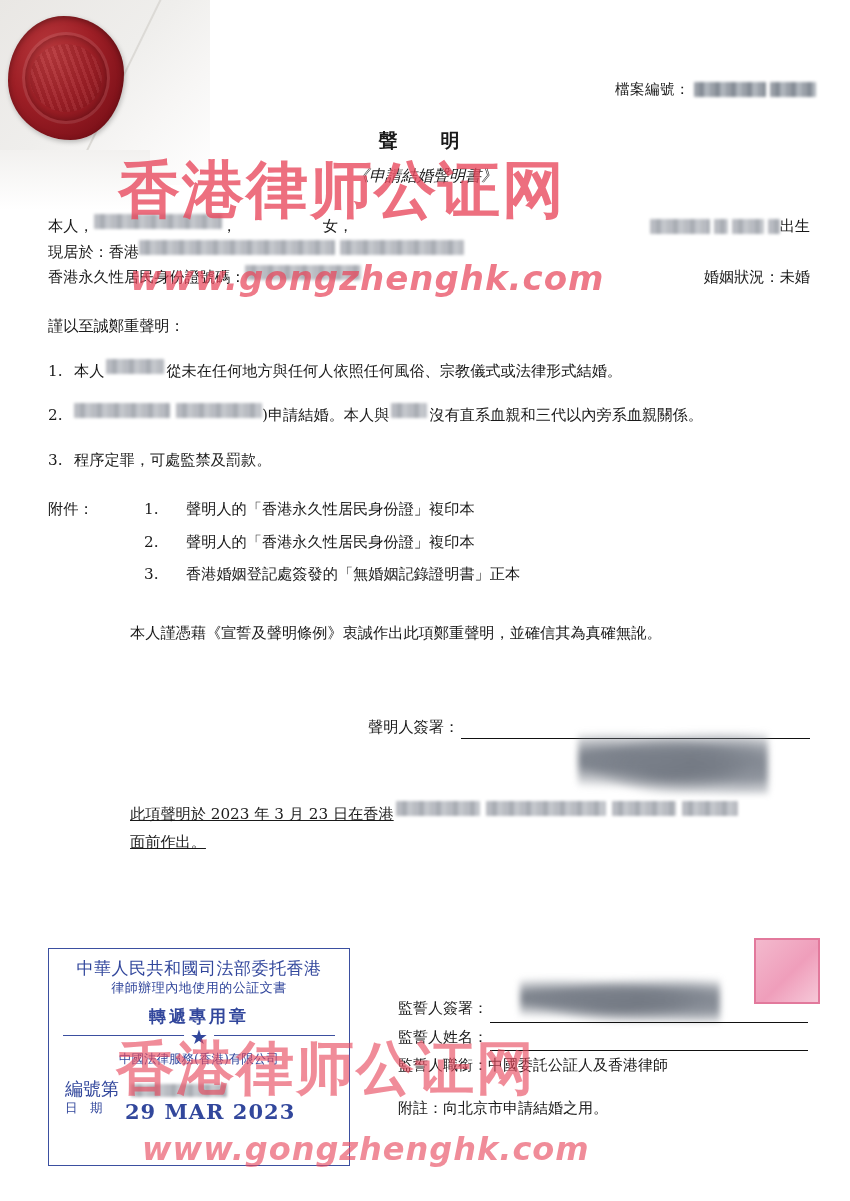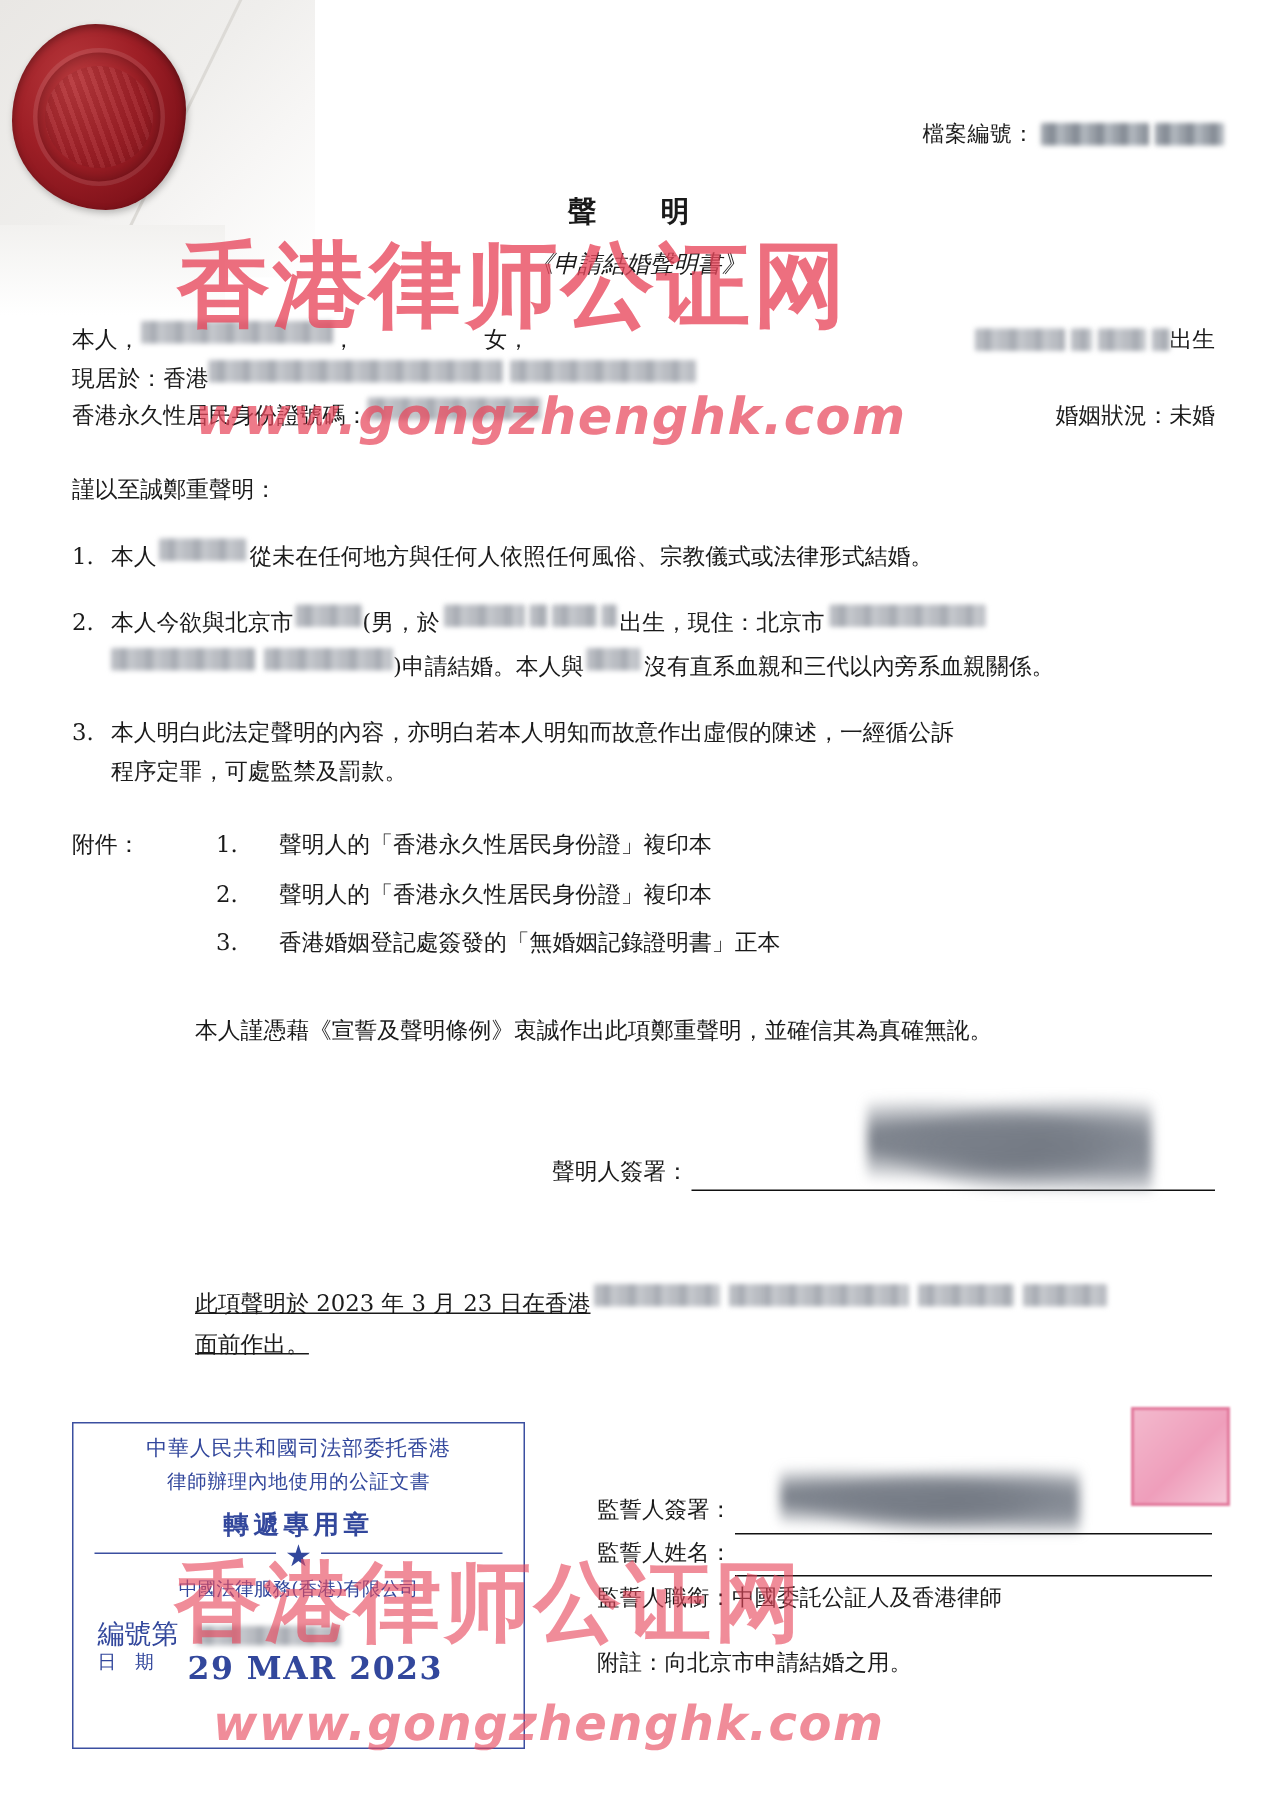--- a/index.html
+++ b/index.html
@@ -117,21 +117,21 @@
       radial-gradient(ellipse at 88% 62%, rgba(132,138,148,.85) 0 15%, rgba(255,255,255,0) 60%);
     filter:blur(3.4px);
   }
   
   .stamp{
     position:absolute;left:48px;top:948px;width:300px;height:216px;
     border:1.6px solid #3b4fa0;color:#32479c;
     font-family:"DejaVu Serif","Liberation Serif",serif;
     background:rgba(255,255,255,.2);
   }
-  .stamp .s1{position:absolute;left:0;right:0;top:8px;text-align:center;font-size:14px;letter-spacing:.5px;}
+  .stamp .s1{position:absolute;left:0;right:0;top:8px;text-align:center;font-size:17px;letter-spacing:.5px;}
   .stamp .s2{position:absolute;left:0;right:0;top:30px;text-align:center;font-size:13px;letter-spacing:.5px;}
   .stamp .s3{position:absolute;left:0;right:0;top:56px;text-align:center;font-size:17px;font-weight:bold;letter-spacing:3px;}
   .stamp .hr{position:absolute;left:14px;right:14px;top:86px;border-top:1.4px solid #3b4fa0;}
   .stamp .star{
     position:absolute;left:50%;top:78px;transform:translateX(-50%);
     font-size:20px;color:#32479c;line-height:1;background:#fff;padding:0 6px;
   }
   .stamp .s4{position:absolute;left:0;right:0;top:102px;text-align:center;font-size:12.5px;}
   .stamp .s5{position:absolute;left:16px;top:128px;font-size:18px;}
   .stamp .s6{position:absolute;left:16px;top:151px;font-size:12.5px;}
@@ -145,21 +145,21 @@
     position:absolute;right:30px;top:938px;width:62px;height:62px;
     border:2px solid #e2799c;
     background:linear-gradient(135deg,#f3b9cd,#ef9ebb 55%,#f6c8d8);
     filter:blur(.6px);
   }
   
   .btm{
     position:absolute;left:398px;top:994px;right:42px;font-size:15px;line-height:1.9;
   }
   .btm .r{display:flex;align-items:flex-end;}
-  .btm .r .lbl{white-space:nowrap;font-family:Liberation Mono, monospace;}
+  .btm .r .lbl{white-space:nowrap;}
   .btm .r .rule{flex:1;border-bottom:1.3px solid #111;height:18px;margin-left:2px;}
   .btm .r2{display:flex;}
   
   .wm{
     position:absolute;pointer-events:none;
     font-family:"DejaVu Sans","Liberation Sans",sans-serif;
     font-weight:bold;color:#e8475c;
   }
   .wm.big1{left:118px;top:148px;font-size:62px;letter-spacing:2px;opacity:.78;}
   .wm.small1{left:130px;top:258px;font-size:34px;opacity:.72;font-style:italic;letter-spacing:1px;}
@@ -225,43 +225,31 @@
         <span class="num">1.</span>
         <span class="row">
           <span>本人</span>
           <span class="rd tall" style="width:58px;margin:0 2px"></span>
           <span>從未在任何地方與任何人依照任何風俗、宗教儀式或法律形式結婚。</span>
         </span>
       </li>
 
       <li>
         <span class="num">2.</span>
-        <span class="row">
-          <span>本人今欲與北京市</span>
-          <span class="rd tall" style="width:44px;margin:0 1px"></span>
-          <span>(男，於</span>
-          <span class="rd tall" style="width:54px;margin:0 3px"></span>
-          <span class="rd tall" style="width:12px;margin-right:3px"></span>
-          <span class="rd tall" style="width:30px;margin-right:3px"></span>
-          <span class="rd tall" style="width:10px;margin-right:2px"></span>
-          <span>出生，現住：北京市</span>
-          <span class="rd tall" style="width:104px;margin-left:3px"></span>
-        </span>
         <span class="row" style="margin-top:3px">
           <span class="rd tall" style="width:96px"></span>
           <span class="rd tall" style="width:86px;margin-left:6px"></span>
           <span>)申請結婚。本人與</span>
           <span class="rd tall" style="width:36px;margin:0 2px"></span>
           <span>沒有直系血親和三代以內旁系血親關係。</span>
         </span>
       </li>
 
       <li>
         <span class="num">3.</span>
-        <div>本人明白此法定聲明的內容，亦明白若本人明知而故意作出虛假的陳述，一經循公訴</div>
         <div>程序定罪，可處監禁及罰款。</div>
       </li>
     </ol>
 
     <div class="attach">
       <div class="attach-label">附件：</div>
       <div class="attach-list">
         <div class="ai">
           <span class="n">1.</span>
           <span>聲明人的「香港永久性居民身份證」複印本</span>

